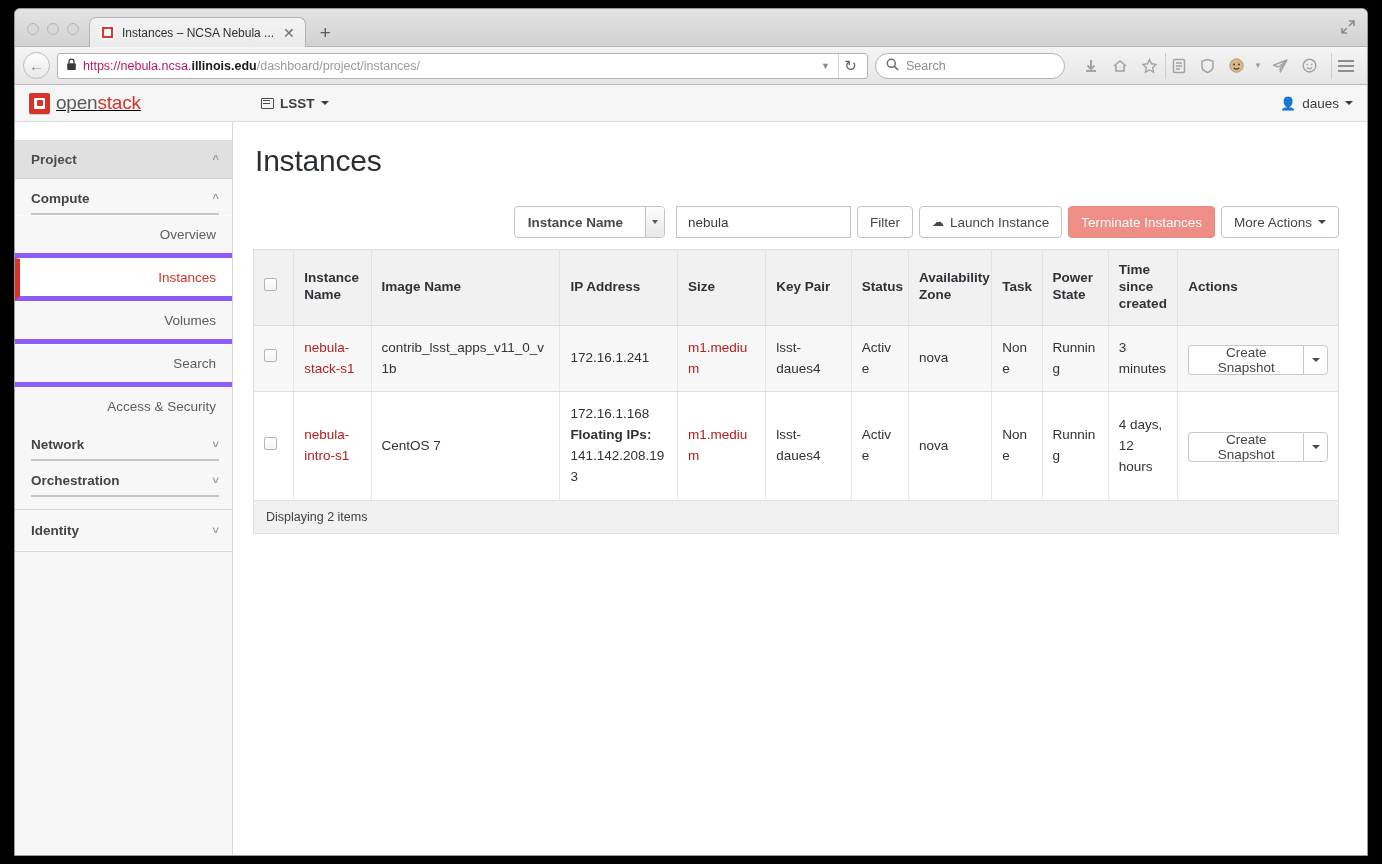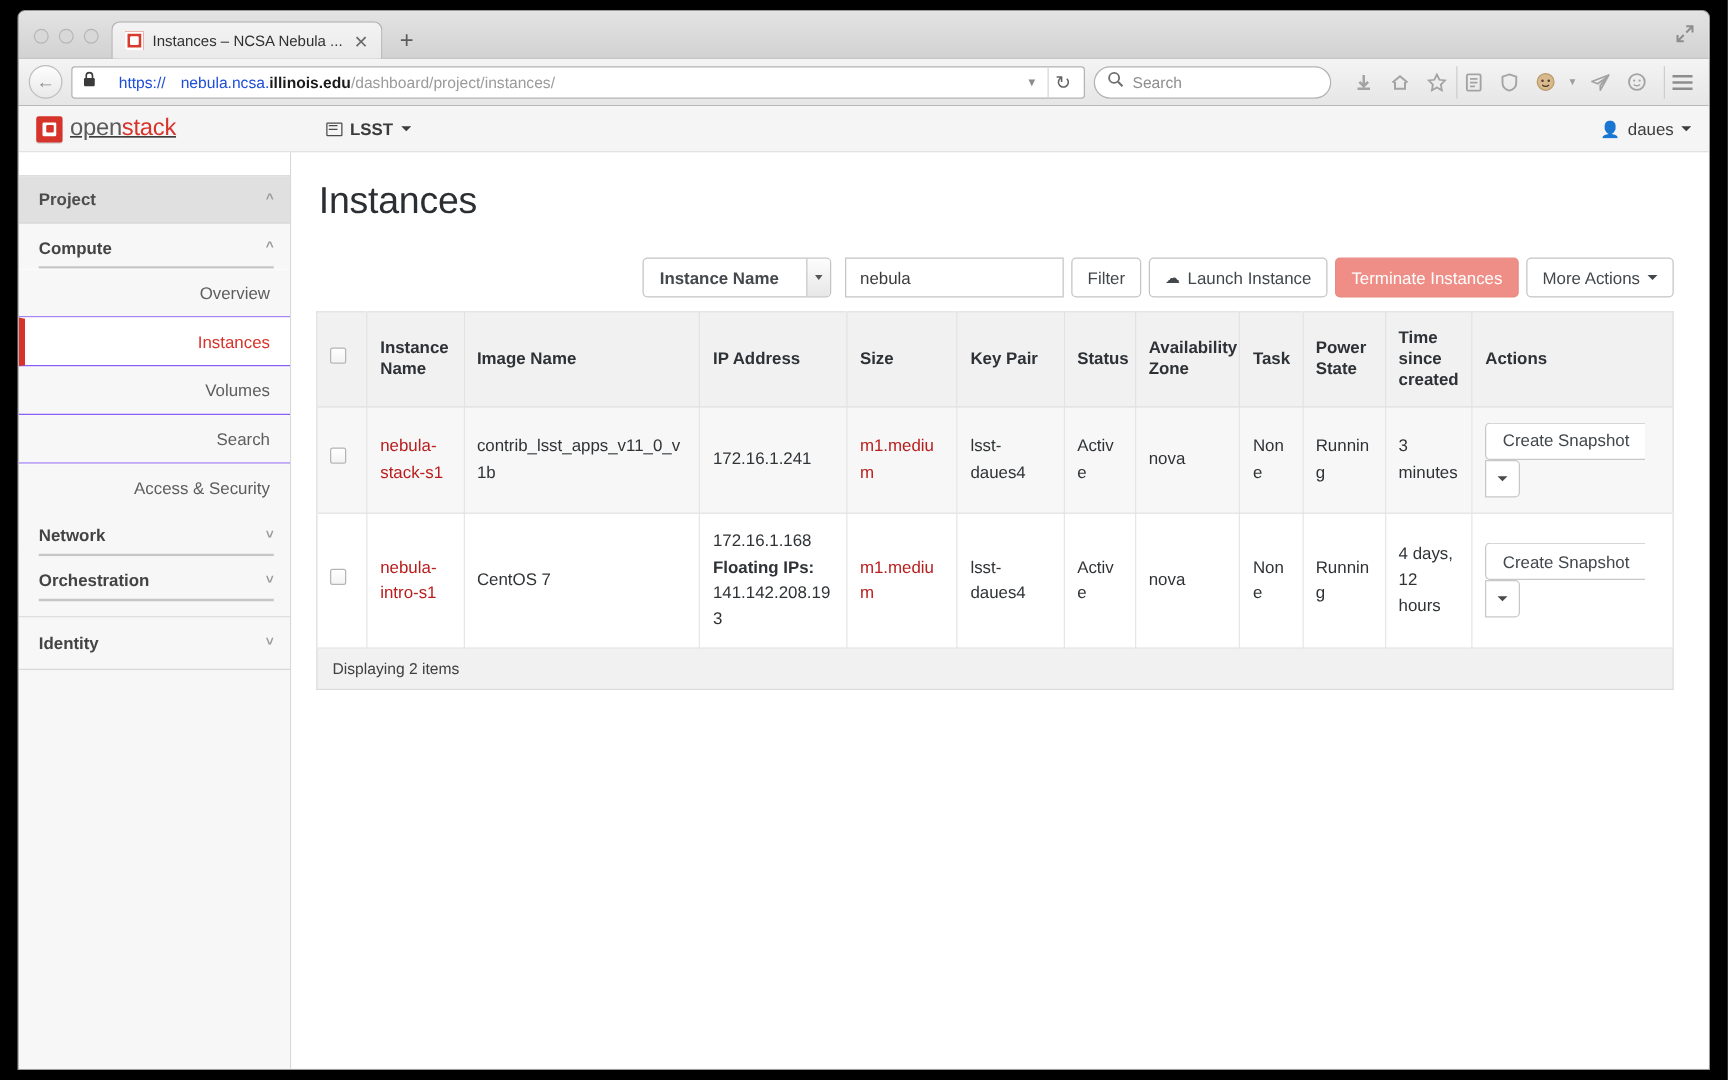--- a/index.html
+++ b/index.html
@@ -112,21 +112,21 @@
     display: flex; align-items: center;
     padding: 0 5px 0 8px; gap: 6px;
     min-width: 0;
   }
   .lock-icon { flex: 0 0 auto; color: #3a3a3a; }
   .url-text {
     font-size: 12.5px; color: #9b9b9b;
     white-space: nowrap; overflow: hidden;
     flex: 1 1 auto;
   }
-  .url-text .host-pre { color: #1d4ed8; margin-left: 12px; }
+  .url-text .host-pre { color: #be185d; }
   .url-text .host-strong { color: #1a1a1a; font-weight: bold; }
   .url-dropmarker { color: #8c8c8c; font-size: 9px; padding-right: 2px;}
   .reload-btn {
     width: 24px; height: 24px;
     display: flex; align-items: center; justify-content: center;
     color: #646464; font-size: 15px;
     border-left: 1px solid #d6d6d6;
   }
   .searchbar {
     flex: 0 0 190px; height: 26px;
@@ -236,21 +236,21 @@
     font-size: 13.5px;
     background: #f7f7f7;
   }
   .group-rule { height: 2px; background: #c6c6c6; margin: 7px 13px 0 16px; }
   .chev { color: #9a9a9a; font-size: 11px; line-height: 1;}
   .side-item {
     padding: 11px 16px 11px 0;
     text-align: right;
     color: #5d5d5d;
     background: #f7f7f7;
-    border-bottom: 1px solid #8b5cf6;
+    border-bottom: 5px solid #8b5cf6;
     border-top: 1px solid #fbfbfb;
   }
   .side-item.active {
     background: #fff;
     color: #d6332a;
     border-left: 5px solid #d6332a;
     position: relative;
   }
   .side-sep { height: 1px; background: #d8d8d8; margin-top: 12px;}
 
@@ -347,21 +347,21 @@
   .itable tbody tr.odd td { background: #f7f7f7; }
   .itable tbody tr.even td { background: #fff; }
   .lnk { color: #b91c1c; text-decoration: none; }
   .cb {
     width: 13px; height: 13px;
     border: 1px solid #b5b5b5; border-radius: 2px;
     background: linear-gradient(#fff,#f3f3f3);
     display: inline-block;
   }
   .bold { font-weight: bold; }
-  .snap-group { display: inline-flex; flex-direction: column; }
+  .snap-group { display: inline-flex; }
   .snap-btn {
     height: 30px;
     border: 1px solid #c8c8c8;
     border-right: none;
     border-radius: 4px 0 0 4px;
     background: #fff;
     font-size: 13.5px; color: #42474b;
     padding: 0 13px;
     display: flex; align-items: center;
     font-family: "Liberation Sans", sans-serif;

